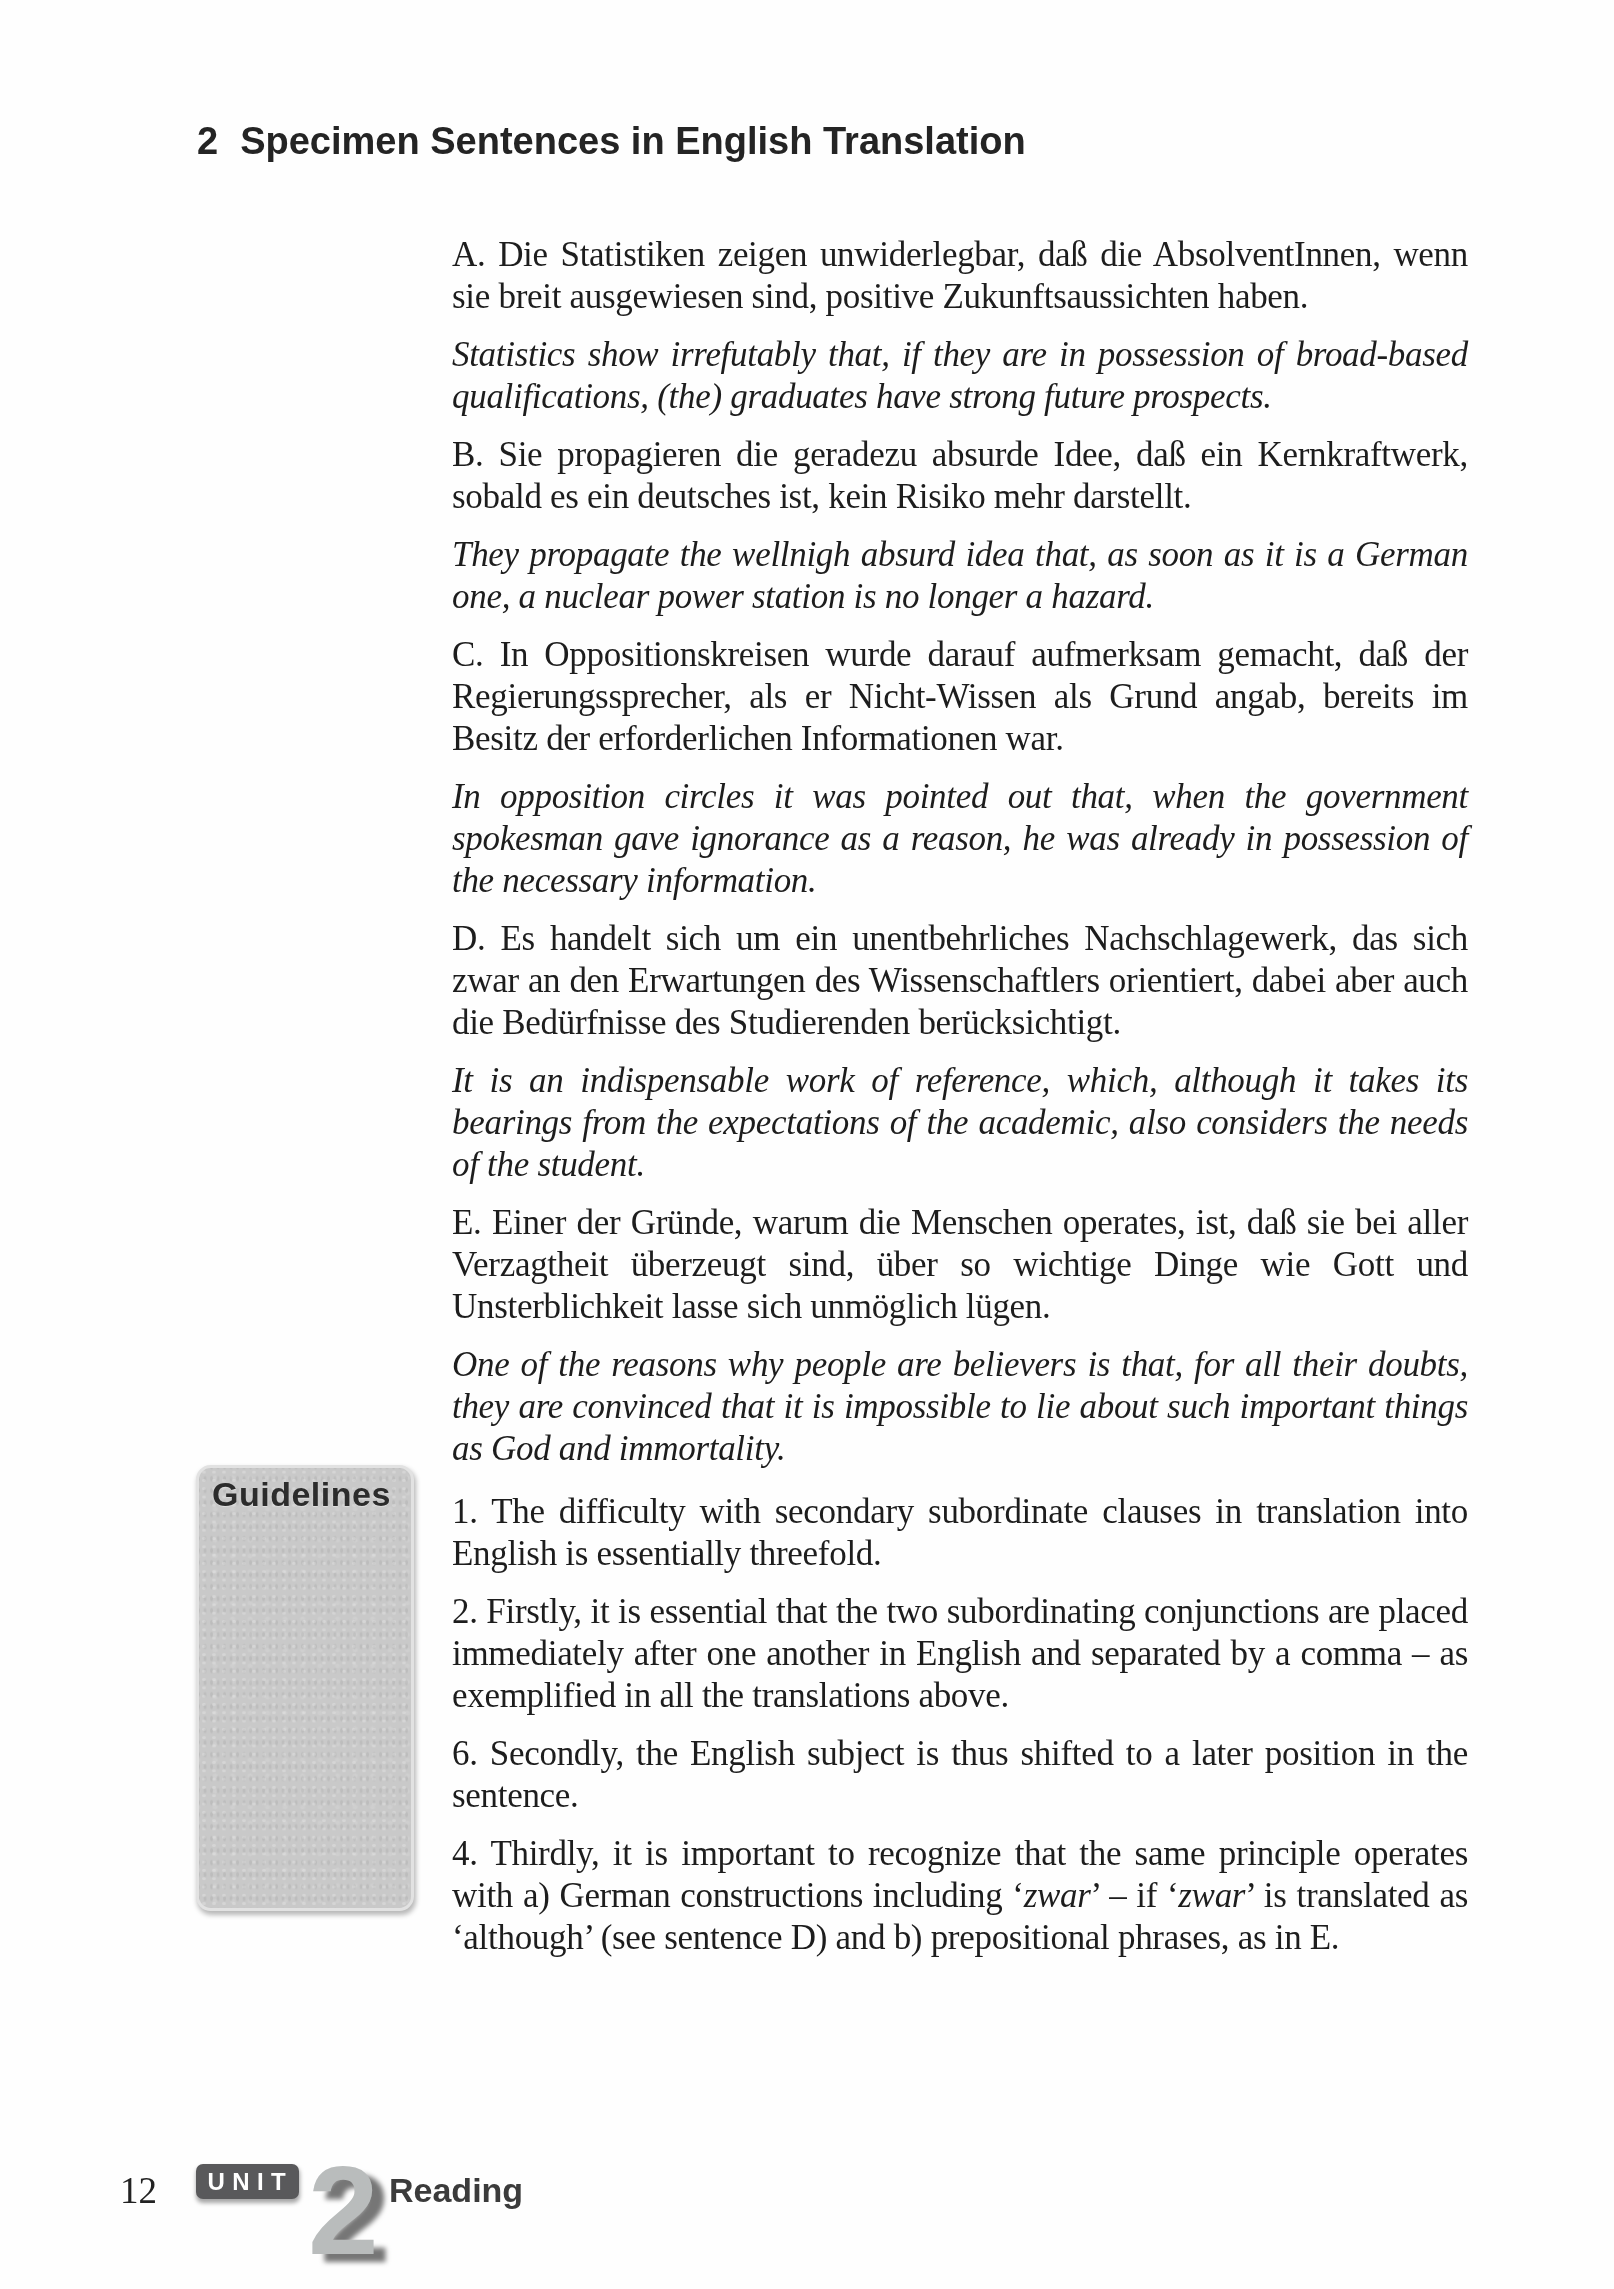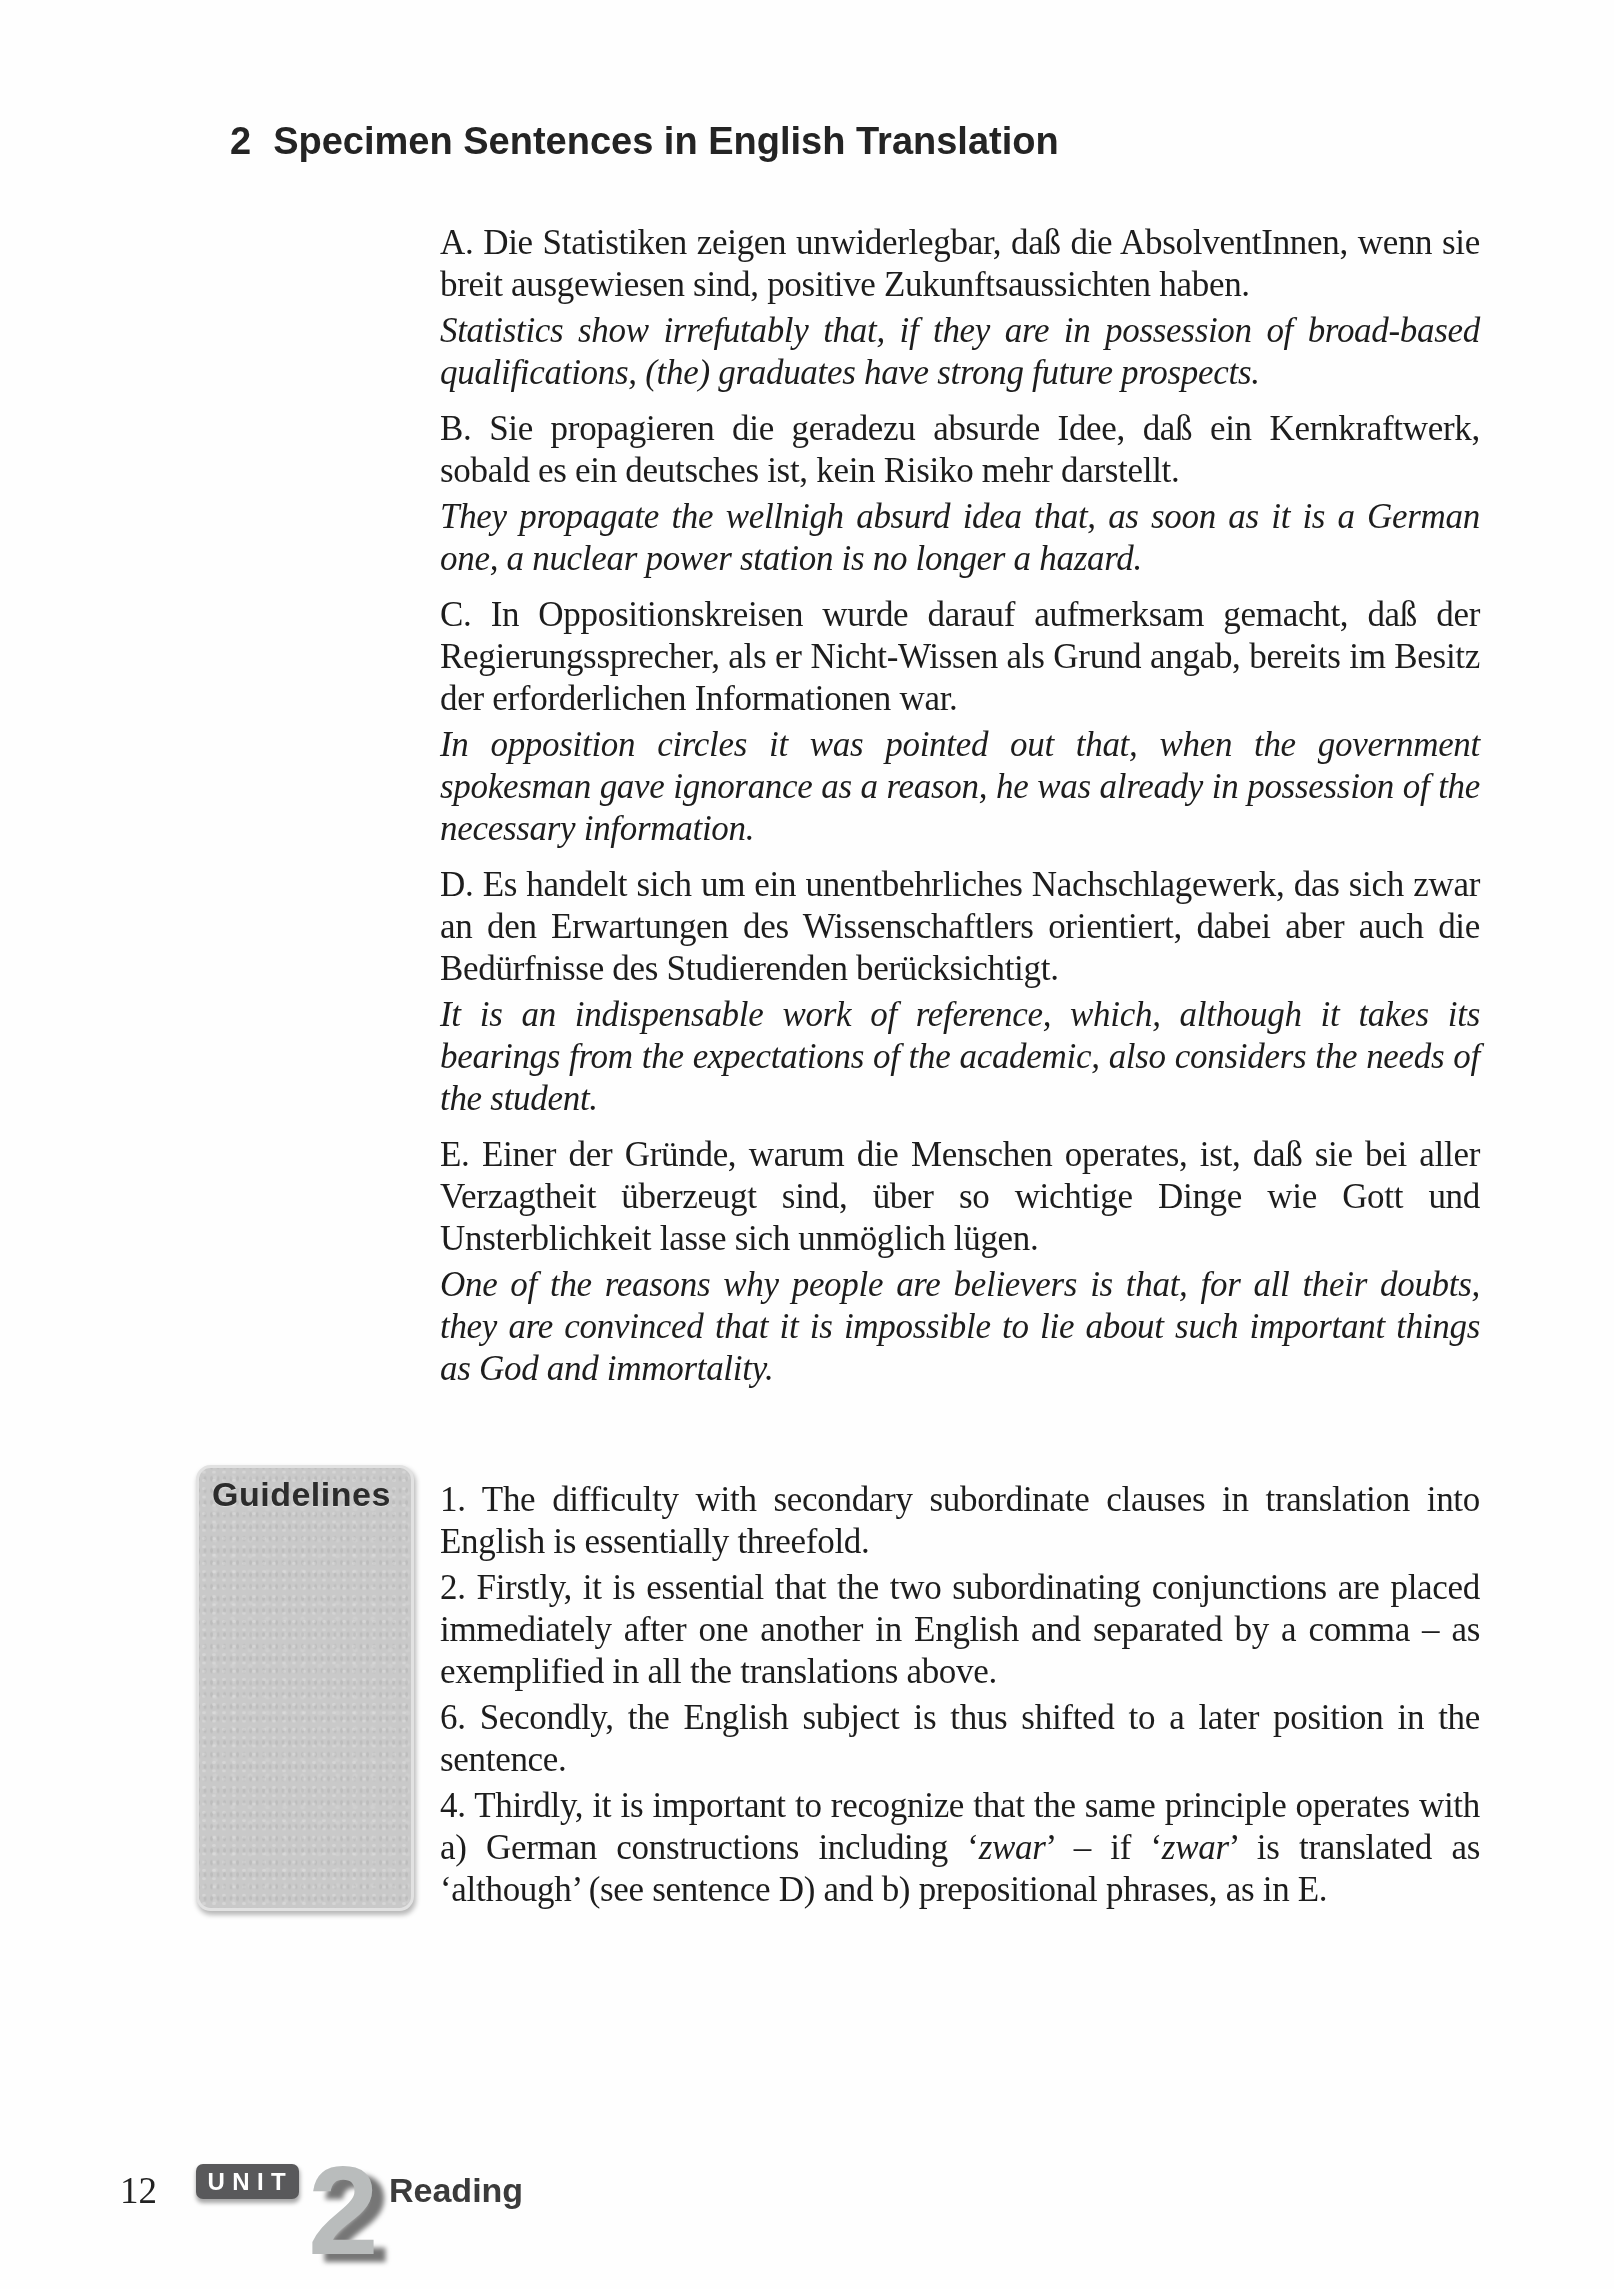--- a/index.html
+++ b/index.html
@@ -19,21 +19,20 @@
   .heading {
     position: absolute;
     left: 197px;
     top: 121px;
     font-family: "Liberation Sans", "DejaVu Sans", sans-serif;
     font-weight: bold;
     font-size: 38px;
     line-height: 1.1;
     color: #242424;
     white-space: nowrap;
-    margin-left: 33px;
   }
   .heading .h-num { margin-right: 22px; }
 
   
   .side-box {
     position: absolute;
     left: 196px;
     width: 218px;
     box-sizing: border-box;
     background-color: #c9c9c9;
@@ -69,21 +68,21 @@
     line-height: 42px;
     letter-spacing: -0.3px;
     text-align: justify;
     color: #1d1d1d;
     hyphens: auto;
     -webkit-hyphens: auto;
   }
   .col-sentences  { top: 218px; }
   .col-guidelines { top: 1475px; }
 
-  .text-col p { margin: 4px; }
+  .text-col p { margin: 16px; }
 
   .sent { margin-bottom: 14px; }
   .sent .en, .translation { font-style: italic; }
 
   
   .footer { position: absolute; left: 0; top: 0; width: 100%; height: 100%; pointer-events: none; }
 
   .page-num {
     position: absolute;
     left: 120px;

